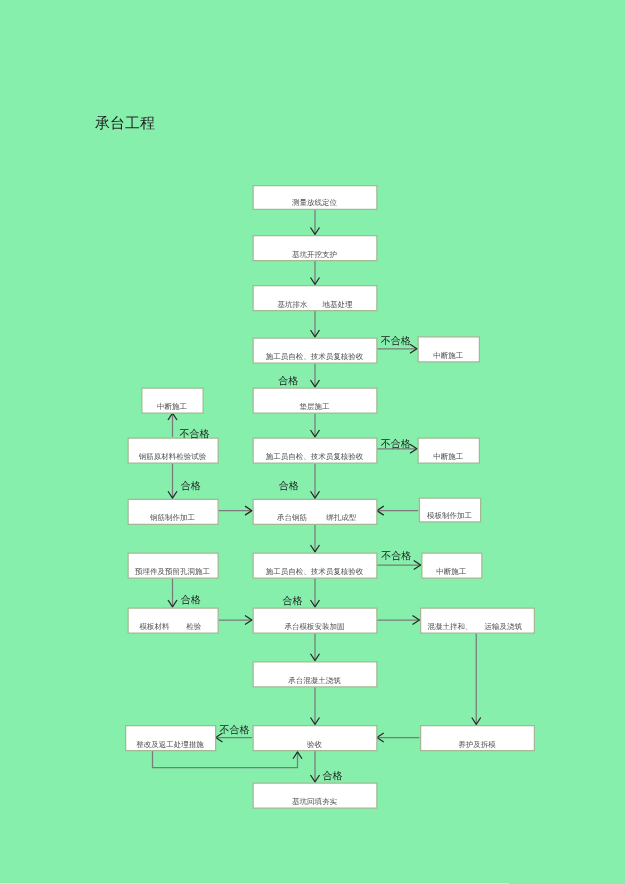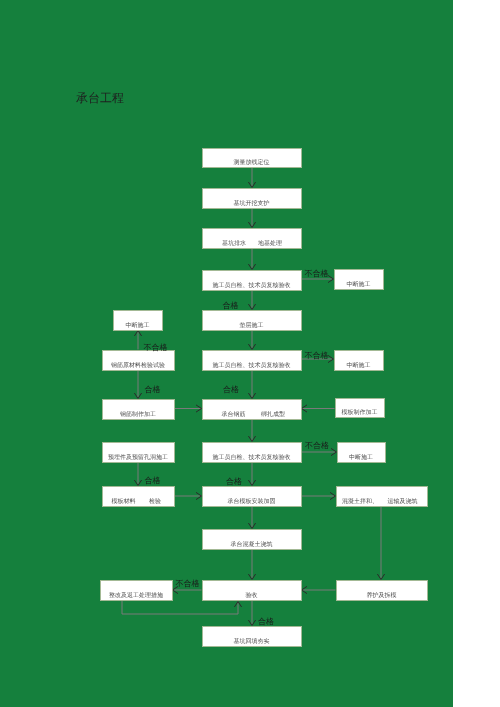--- a/index.html
+++ b/index.html
@@ -1,17 +1,17 @@
 <!DOCTYPE html>
 <html><head>
 <meta charset="utf-8">
 <style>
   html, body { margin:0; padding:0; background:#ffffff; }
   body { width:500px; height:707px; font-family:"Liberation Serif", serif; -webkit-font-smoothing:antialiased; }
-  #page { position:relative; width:453px; height:707px; overflow:hidden; background:#15803d; }
+  #page { position:relative; width:500px; height:707px; overflow:hidden; background:#86efac; }
   #title { position:absolute; left:76px; top:92px; font-size:12px; line-height:1; color:#1f1f1f; font-family:"Liberation Serif", serif; }
   #chart { position:absolute; left:0; top:0; }
   .bx { fill:#ffffff; stroke:#a3b995; stroke-width:1; }
   .ln { stroke:#7a7a7a; stroke-width:1; fill:none; }
   .ah { stroke:#2a2a2a; stroke-width:1; fill:none; stroke-linejoin:miter; }
   .lbl { font-size:6px; fill:#4d4d4d; -webkit-font-smoothing:antialiased; text-anchor:middle; dominant-baseline:middle; font-family:"Liberation Serif", serif; }
   .flag { font-size:8px; fill:#1a1a1a; text-anchor:middle; font-family:"Liberation Serif", serif; }
 </style>
 </head>
 <body>

